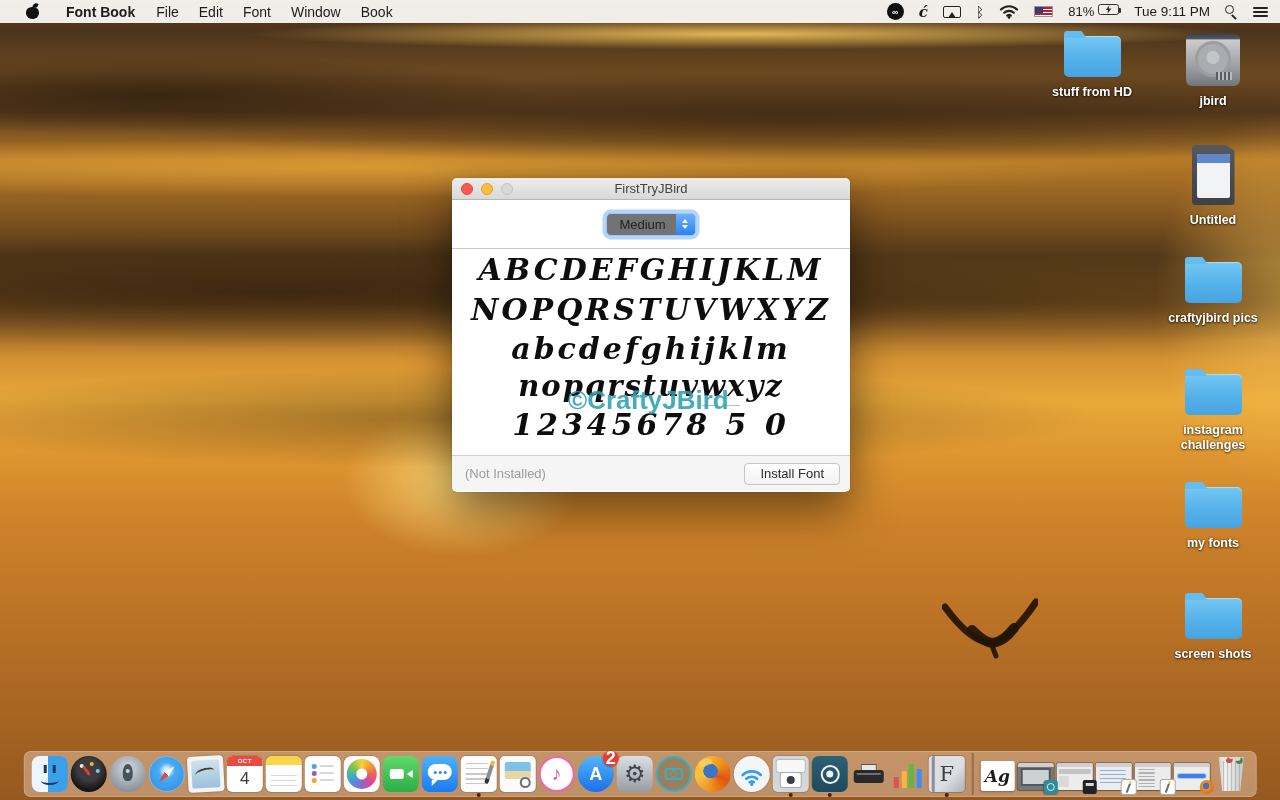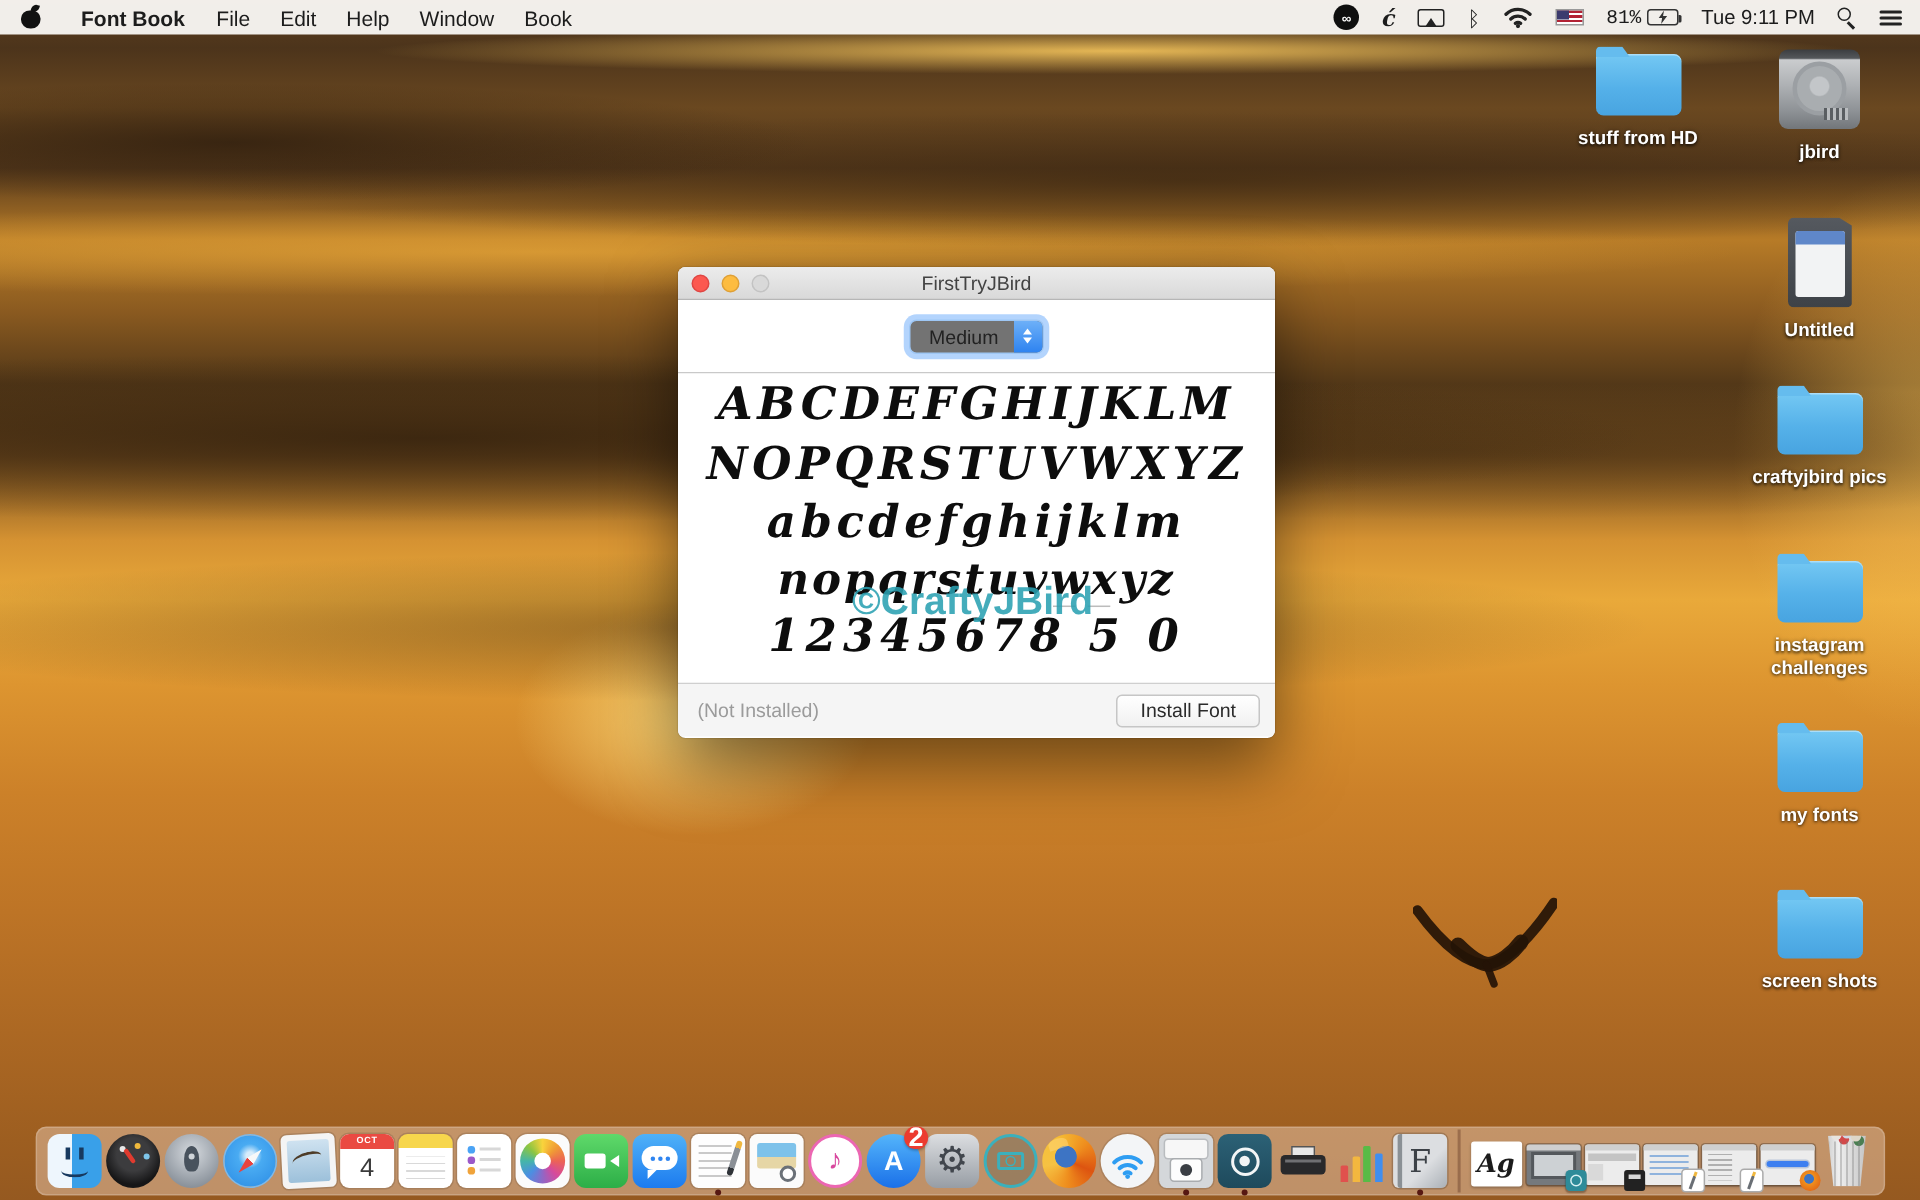--- a/index.html
+++ b/index.html
@@ -21,37 +21,37 @@
       linear-gradient(180deg,
         #5f4020 0%, #4c341b 4%, #6a4820 9%, #573a1c 14%, #b77b27 20%,
         #8a5a20 26%, #533818 32%, #6f4a1e 38%, #d59232 45%, #e9a93a 50%,
         #dd9530 57%, #cc8129 66%, #bd7426 76%, #ac6823 86%, #9d5e20 95%, #955920 100%);
   }
   .bird { position:absolute; left:942px; top:598px; width:96px; height:62px; }
 
   
   .menubar { position:absolute; left:0; top:0; width:1280px; height:23px; background:rgba(248,246,243,.96);
     display:flex; align-items:center; font-size:14px; color:#1c1c1c; z-index:50; }
-  .mb-left { display:flex; align-items:center; height:100%; }
+  .mb-left { display:flex; align-items:center; height:100%; padding-left:12px; }
   .mb-item { padding:0 10px; height:100%; display:flex; align-items:center; }
   .mb-app { font-weight:bold; padding:0 11px; }
   .apple { position:relative; width:13px; height:15px; margin:0 6px 0 4px; }
   .apple i { position:absolute; left:0; top:3px; width:13px; height:12px; background:#111; border-radius:45% 45% 48% 48%; }
   .apple u { position:absolute; left:7px; top:-1px; width:5px; height:5px; background:#111; border-radius:70% 0 70% 0; transform:rotate(18deg); }
   .mb-right { margin-left:auto; display:flex; align-items:center; gap:15px; padding-right:12px; height:100%; }
   .cc-icon { width:17px; height:17px; border-radius:50%; background:#0f0f0f; color:#fff; font-size:9px; font-weight:bold;
     display:flex; align-items:center; justify-content:center; }
   .glyph-ic { font-family:"DejaVu Serif", serif; font-style:italic; font-size:15px; font-weight:bold; }
   .display-ic { position:relative; width:18px; height:12px; border:1.5px solid #222; border-radius:2px; }
   .display-ic i { position:absolute; left:4px; bottom:-1px; width:0; height:0; border-left:4px solid transparent; border-right:4px solid transparent; border-bottom:6px solid #222; }
   .bt-ic { font-size:14px; line-height:1; }
   .wifi-svg { display:block; }
   .flag-ic { position:relative; width:19px; height:11px; background:repeating-linear-gradient(180deg,#b22234 0 1.6px,#fff 1.6px 3.2px); border:.5px solid #999; }
   .flag-ic i { position:absolute; left:0; top:0; width:8px; height:6px; background:#3c3b6e; }
-  .batt-group { display:flex; align-items:center; gap:4px;font-family:Liberation Mono, monospace; }
+  .batt-group { display:flex; gap:4px; }
   .batt-pct { font-size:13px; }
   .batt-body { position:relative; width:21px; height:11px; border:1px solid #333; border-radius:2.5px; display:flex; align-items:center; justify-content:center; }
   .batt-body i { position:absolute; right:-3px; top:3px; width:2px; height:5px; background:#333; border-radius:0 1px 1px 0; }
   .bolt { width:8px; height:9px; background:#333; clip-path:polygon(58% 0,14% 56%,42% 56%,34% 100%,84% 40%,50% 40%); }
   .clock { font-size:13.5px; }
   .spot-ic { position:relative; width:13px; height:13px; }
   .spot-ic i { position:absolute; left:0; top:0; width:9px; height:9px; border:1.6px solid #222; border-radius:50%; }
   .spot-ic u { position:absolute; right:1px; bottom:0; width:6px; height:1.8px; background:#222; transform:rotate(45deg); }
   .nc-ic { width:15px; height:12px; display:flex; flex-direction:column; justify-content:space-between; padding:1px 0; }
   .nc-ic i { height:2px; background:#222; border-radius:1px; }
@@ -273,21 +273,21 @@
     <div class="mb-left">
       <div class="mb-item">
         <span class="apple">
             <u></u>
             <i></i>
           </span>
       </div>
       <div class="mb-item mb-app">Font Book</div>
       <div class="mb-item">File</div>
       <div class="mb-item">Edit</div>
-      <div class="mb-item">Help</div>
+      <div class="mb-item">Font</div>
       <div class="mb-item">Window</div>
       <div class="mb-item">Book</div>
     </div>
     <div class="mb-right">
       <span class="cc-icon">∞</span>
       <span class="glyph-ic">ć</span>
       <span class="display-ic">
           <i></i>
         </span>
       <span class="bt-ic">ᛒ</span>

